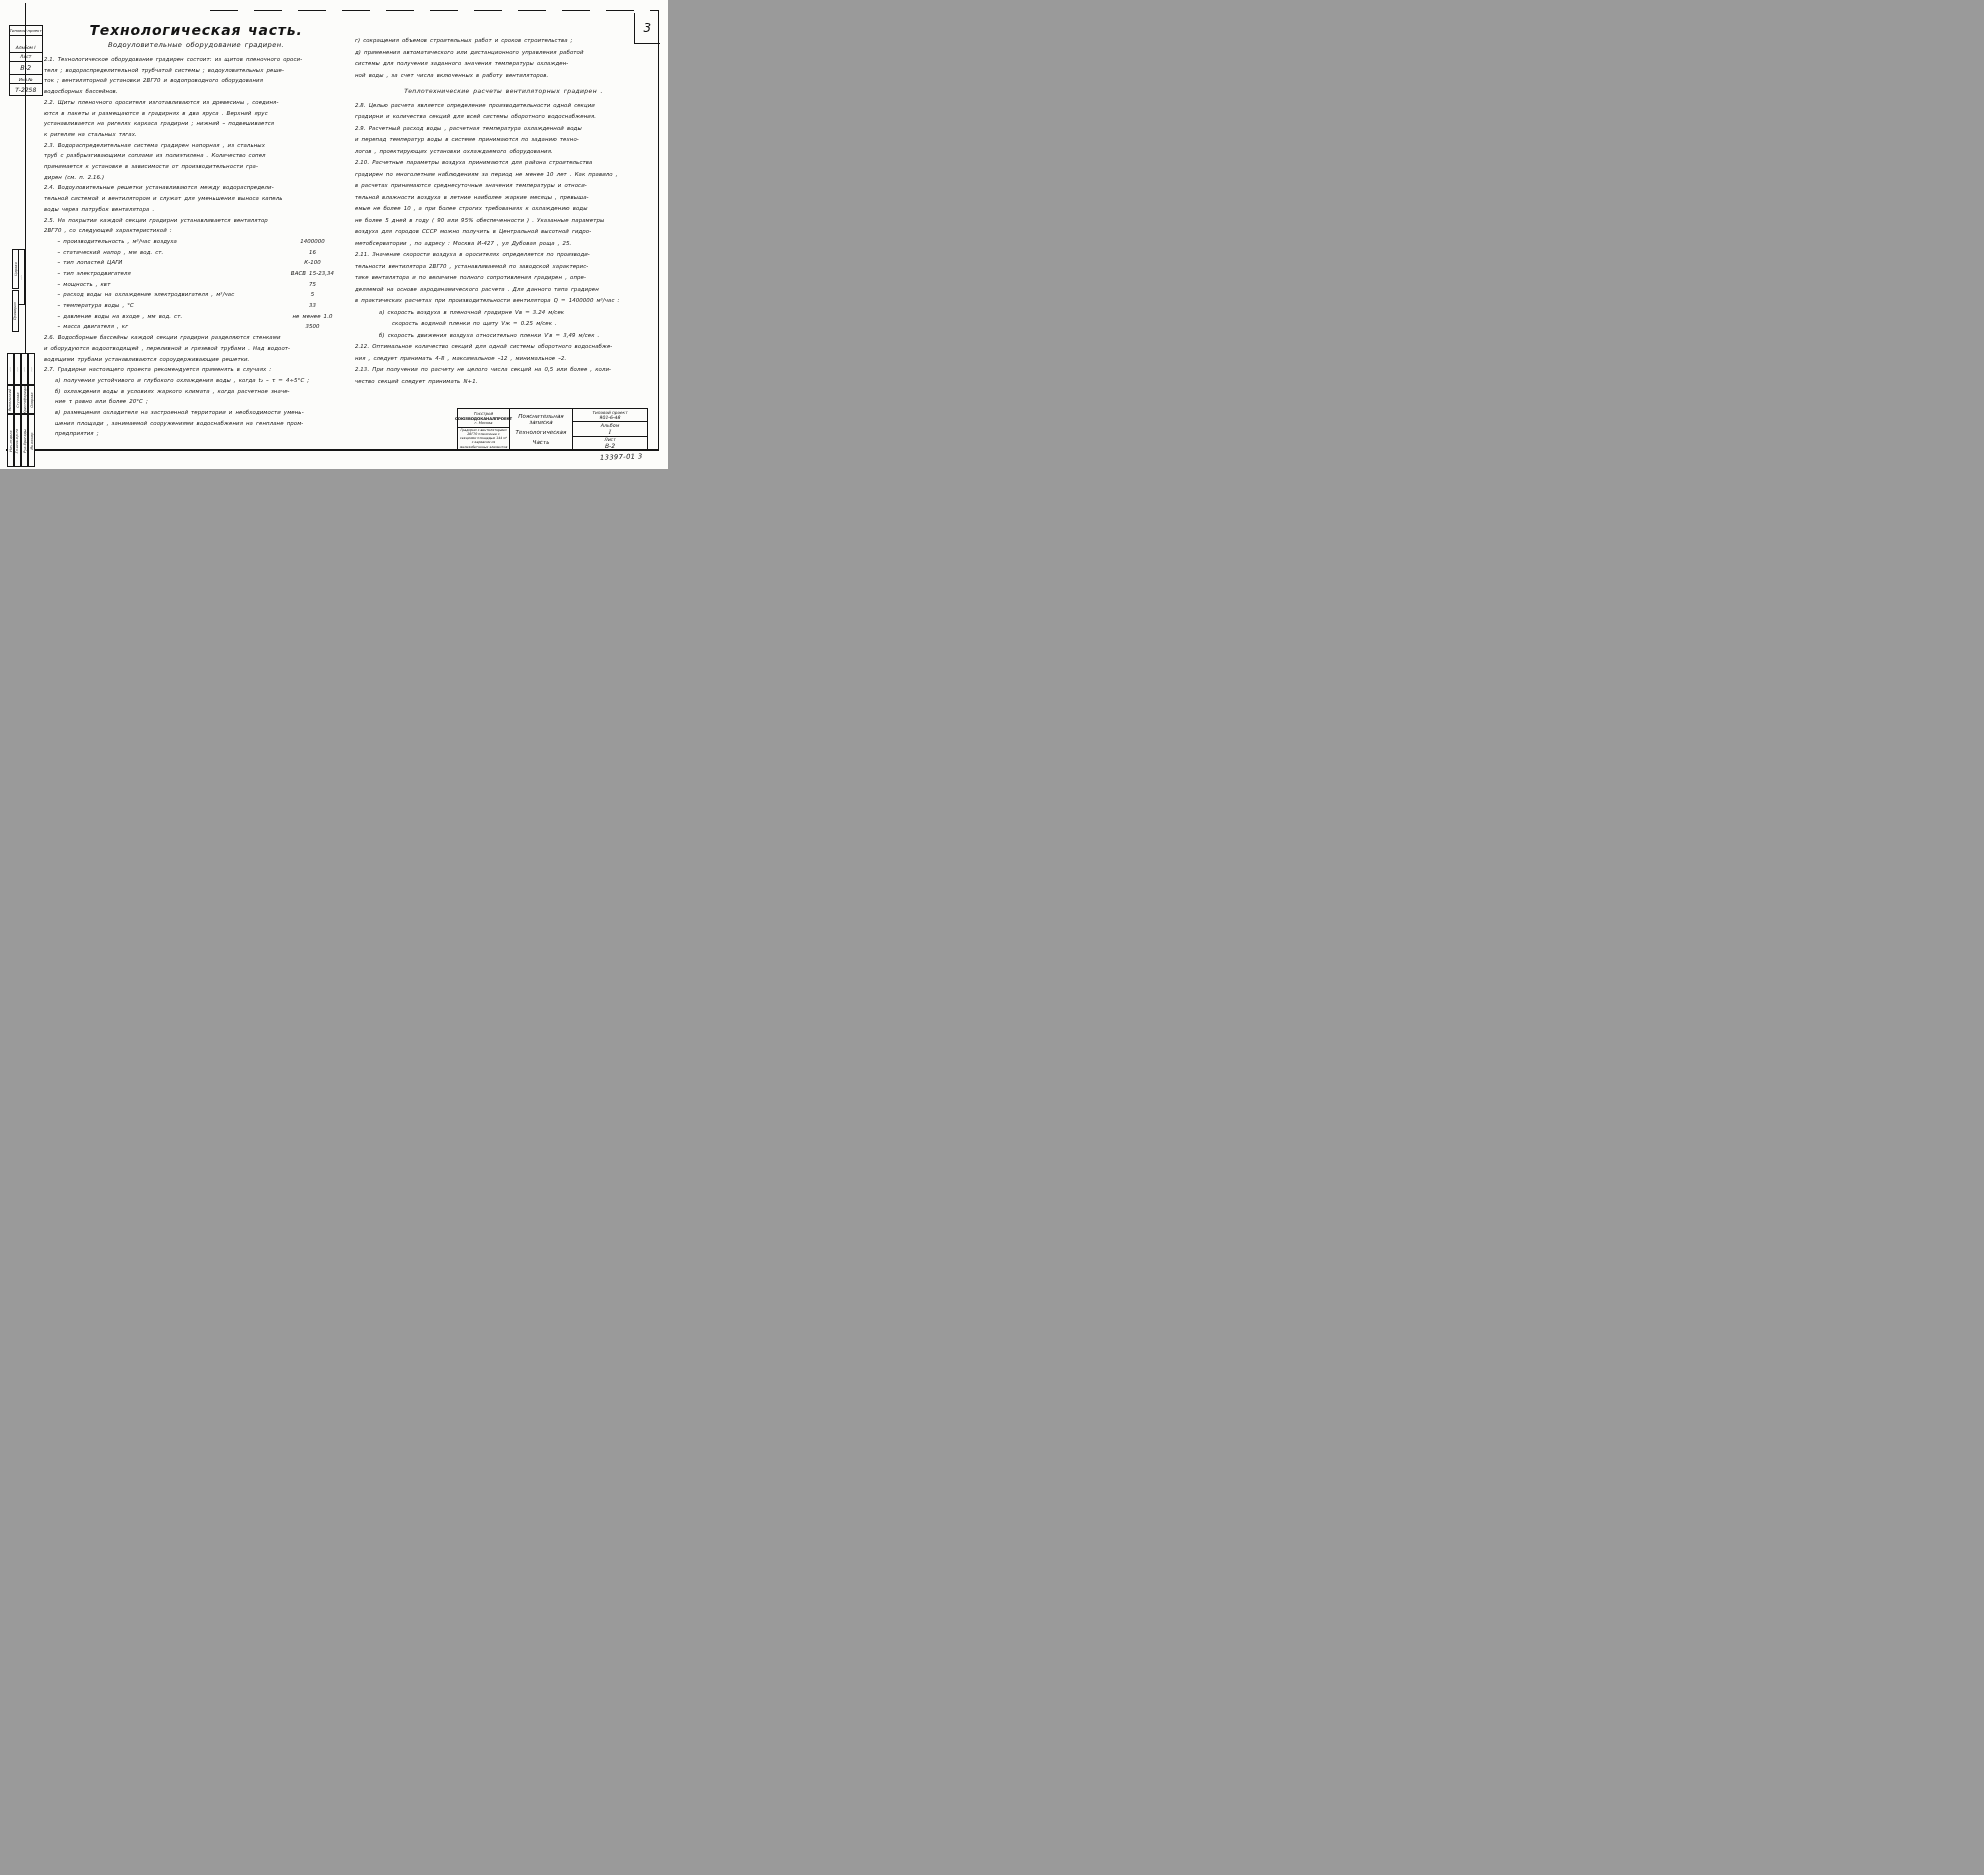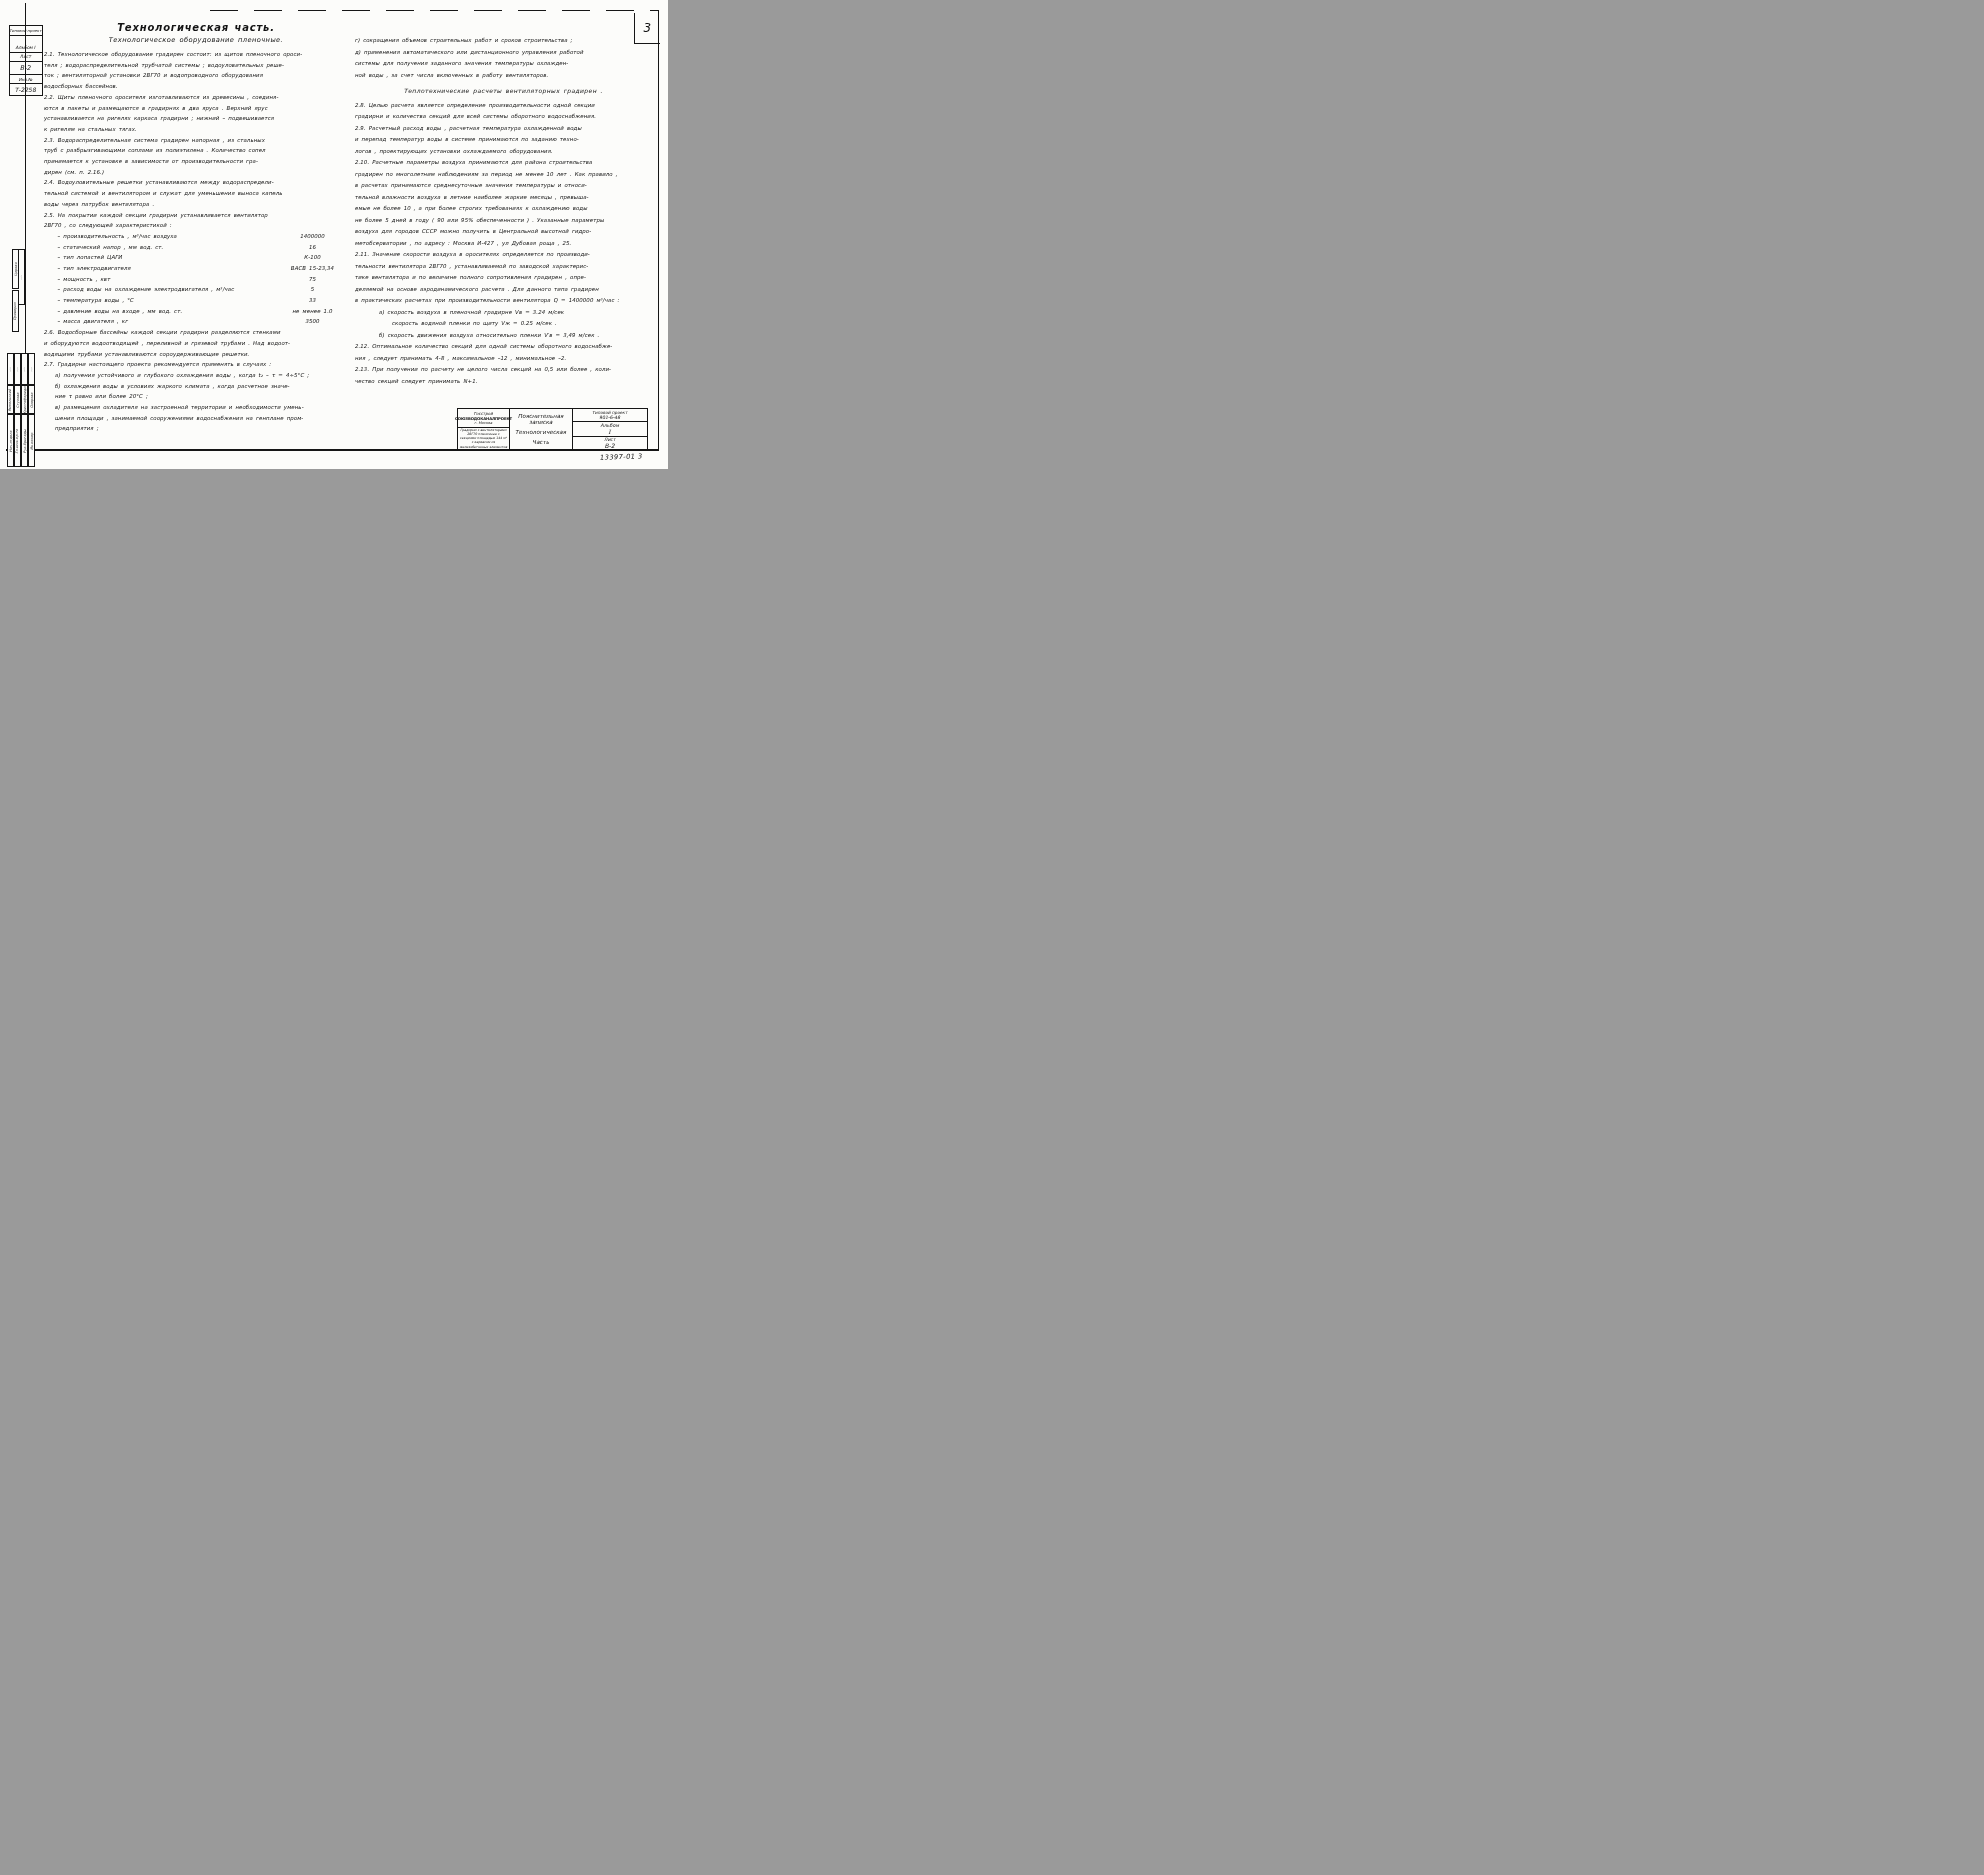--- a/index.html
+++ b/index.html
@@ -10,21 +10,21 @@
   }
   .hw{font-style:italic;}
   .ml{white-space:pre-line;}
   .line{position:absolute;background:#161616;}
   .dashline{position:absolute;height:1.2px;background:repeating-linear-gradient(90deg,#161616 0 28px,transparent 28px 44px);}
   
   .col{position:absolute;font-size:5.4px;letter-spacing:0.1px;word-spacing:1.2px;}
   .leftcol{left:44px;top:22px;width:304px;}
   .leftcol .body{line-height:10.7px;}
   .rightcol{left:355px;top:35px;width:297px;line-height:11.5px;}
-  .t1{font-size:10px;letter-spacing:0.8px;text-align:center;margin:0 0 3.2px 0;font-weight:600;}
+  .t1{font-size:14px;letter-spacing:0.8px;text-align:center;margin:0 0 3.2px 0;font-weight:600;}
   .t2{font-size:6.7px;letter-spacing:0.4px;text-align:center;margin:0 0 4.8px 0;font-weight:500;}
   p{margin:0;}
   .indent{padding-left:11px;}
   .specrow{display:flex;align-items:baseline;height:10.7px;}
   .specrow .lab{flex:1;padding-left:13.5px;}
   .specrow .val{width:71px;flex:0 0 auto;text-align:center;}
   .rheading{text-align:center;font-size:6px;letter-spacing:0.4px;margin:4px 0 3.2px 0;font-weight:500;}
   .subitem{padding-left:24px;}
   .subitem2{padding-left:37px;}
   
@@ -69,21 +69,21 @@
     <div class="cell" style="height:8px;font-size:4.2px;">Инв.№</div>
     <div class="cell" style="height:11px;font-size:6px;">Т-2258</div>
   </div>
 
   <div class="pagenumbox">
     <span>3</span>
   </div>
 
   <div class="col leftcol">
     <p class="t1">Технологическая  часть.</p>
-    <p class="t2">Технологическое  оборудование  пленочные.</p>
+    <p class="t2">Водоуловительные  оборудование  градирен.</p>
     <div class="body">
       <p class="ml">2.1.   Технологическое  оборудование  градирен  состоит:  из щитов  пленочного  ороси-
 теля ;  водораспределительной  трубчатой  системы ;  водоуловительных  реше-
 ток ;   вентиляторной  установки  2ВГ70  и  водопроводного  оборудования
 водосборных   бассейнов.</p>
       <p class="ml">2.2.   Щиты  пленочного  оросителя  изготавливаются  из древесины , соединя-
 ются  в пакеты  и  размещаются  в градирнях  в два яруса . Верхний  ярус
 устанавливается  на  ригелях  каркаса  градирни ;  нижний – подвешивается
 к ригелям   на   стальных  тягах.</p>
       <p class="ml">2.3.  Водораспределительная  система  градирен  напорная ,  из стальных

